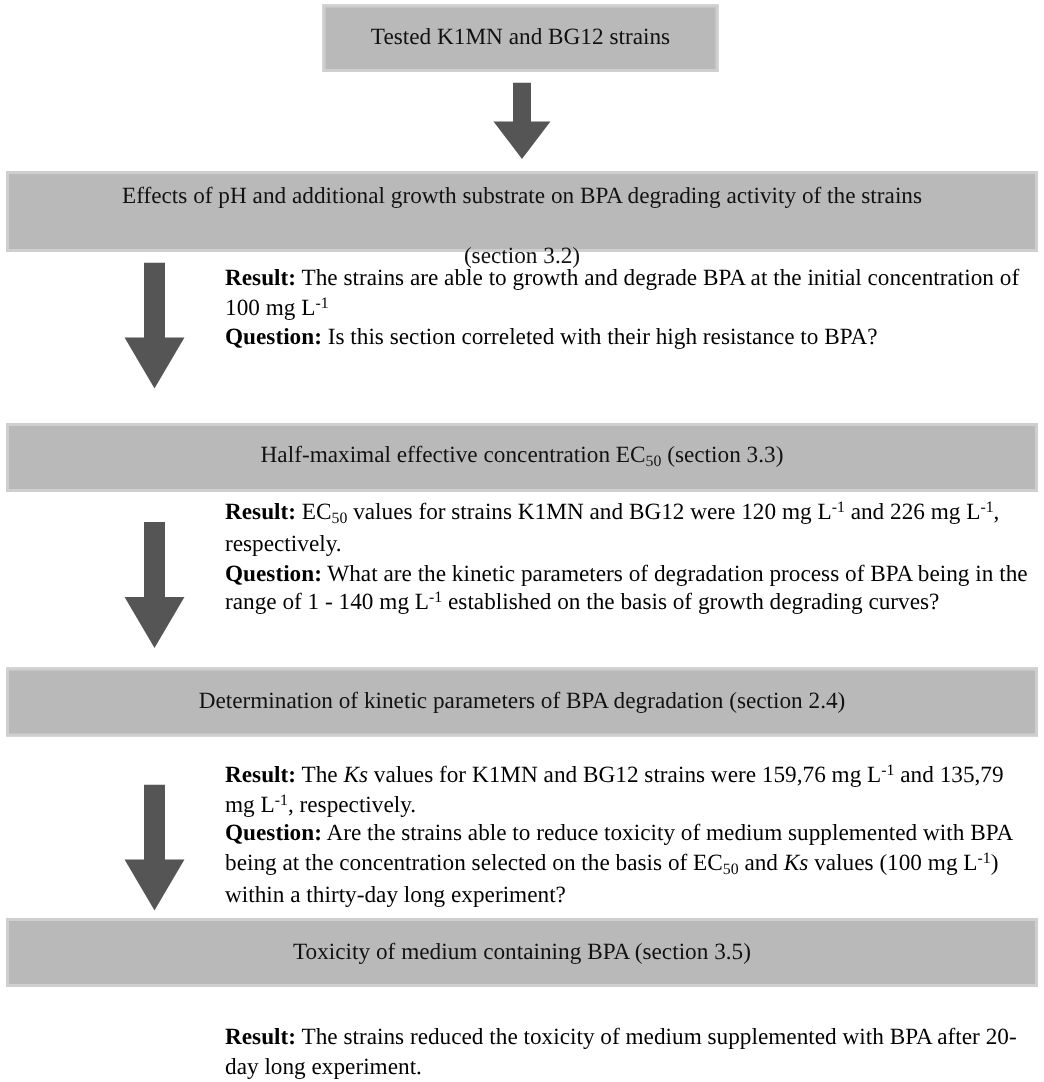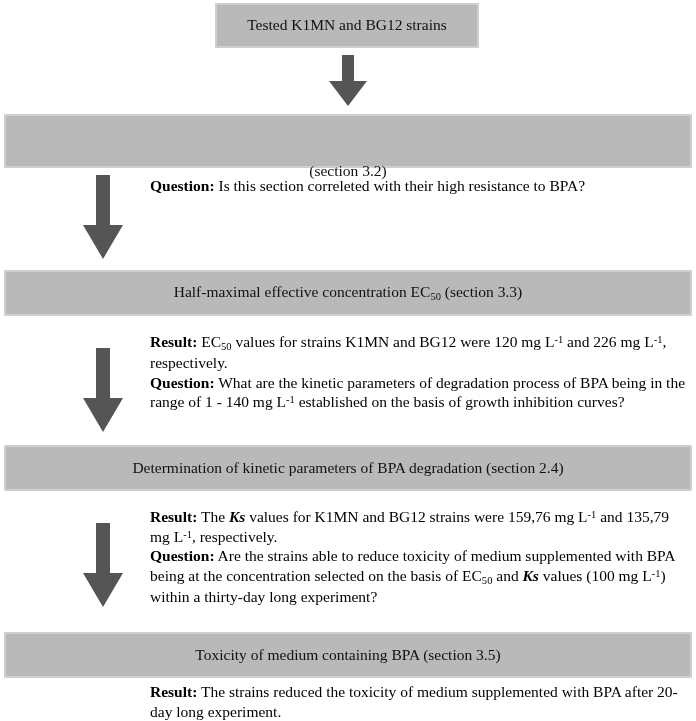--- a/index.html
+++ b/index.html
@@ -39,23 +39,23 @@
   }
 
   .box-title {
     display: block;
     white-space: pre-line;
   }
 
   
   #box-start      { left: 215px; top: 3px;   width: 264px; height: 45px; }
   #box-ph         { left: 4px;   top: 114px; width: 688px; height: 54px; }
-  #box-ec50       { left: 4px;   top: 270px; width: 688px; height: 46px; }
+  #box-ec50       { left: 4px;   top: 282px; width: 688px; height: 46px; }
   #box-kinetic    { left: 4px;   top: 445px; width: 688px; height: 46px; }
-  #box-toxicity   { left: 4px;   top: 632px; width: 688px; height: 46px; }
+  #box-toxicity   { left: 4px;   top: 612px; width: 688px; height: 46px; }
 
   
   .arrow {
     position: absolute;
     display: block;
   }
   .arrow svg { display: block; }
 
   #arrow-1 { left: 327px; top: 55px;  width: 42px; height: 52px; }
   #arrow-2 { left: 82px;  top: 175px; width: 42px; height: 85px; }
@@ -69,21 +69,21 @@
     width: 542px;
     font-size: 15.5px;
     line-height: 1.26;
     color: #000000;
     text-align: left;
   }
   .note p {
     margin: 0;
   }
   .note b { font-weight: bold; }
-  .note i { font-style: italic; font-weight: bold; }
+  .note i { font-style: italic; }
   sub { font-size: 0.68em; vertical-align: -0.28em; }
   sup { font-size: 0.68em; vertical-align: 0.42em; }
 
   #note-1 { top: 176px; }
   #note-2 { top: 332px; }
   #note-3 { top: 507px; }
   #note-4 { top: 682px; }
 </style>
 </head>
 <body>
@@ -95,48 +95,49 @@
   </div>
 
   <span class="arrow" id="arrow-1">
     <svg viewBox="0 0 42 52" width="42" height="52" aria-hidden="true">
       <polygon points="15,0 27,0 27,26 40,26 21,51 2,26 15,26" fill="#555555"></polygon>
     </svg>
   </span>
 
   <div class="box" id="box-ph">
     <span class="box-title">
-      <br>
+      <span>Effects of pH and additional growth substrate on BPA degrading activity of the strains</span><br>
       <span>(section 3.2)</span>
     </span>
   </div>
 
   <span class="arrow" id="arrow-2">
     <svg viewBox="0 0 42 85" width="42" height="85" aria-hidden="true">
       <polygon points="14,0 28,0 28,50 41,50 21,84 1,50 14,50" fill="#555555"></polygon>
     </svg>
   </span>
 
   <div class="note" id="note-1">
+    <p><b>Result:</b><span> The strains are able to growth and degrade BPA at the initial concentration of 100 mg L</span><sup>-1</sup></p>
     <p><b>Question:</b><span> Is this section correleted with their high resistance to BPA?</span></p>
   </div>
 
   <div class="box" id="box-ec50">
     <span class="box-title"><span>Half-maximal effective concentration EC</span><sub>50</sub><span> (section 3.3)</span></span>
   </div>
 
   <span class="arrow" id="arrow-3">
     <svg viewBox="0 0 42 85" width="42" height="85" aria-hidden="true">
       <polygon points="14,0 28,0 28,50 41,50 21,84 1,50 14,50" fill="#555555"></polygon>
     </svg>
   </span>
 
   <div class="note" id="note-2">
     <p><b>Result:</b><span> EC</span><sub>50</sub><span> values for strains K1MN and BG12 were 120 mg L</span><sup>-1</sup><span> and 226 mg L</span><sup>-1</sup><span>, respectively.</span></p>
-    <p><b>Question:</b><span> What are the kinetic parameters of degradation process of BPA being in the range of 1 - 140 mg L</span><sup>-1</sup><span> established on the basis of growth inhibition curves?</span></p>
+    <p><b>Question:</b><span> What are the kinetic parameters of degradation process of BPA being in the range of 1 - 140 mg L</span><sup>-1</sup><span> established on the basis of growth degrading curves?</span></p>
   </div>
 
   <div class="box" id="box-kinetic">
     <span class="box-title">Determination of kinetic parameters of BPA degradation (section 2.4)</span>
   </div>
 
   <span class="arrow" id="arrow-4">
     <svg viewBox="0 0 42 85" width="42" height="85" aria-hidden="true">
       <polygon points="14,0 28,0 28,50 41,50 21,84 1,50 14,50" fill="#555555"></polygon>
     </svg>

